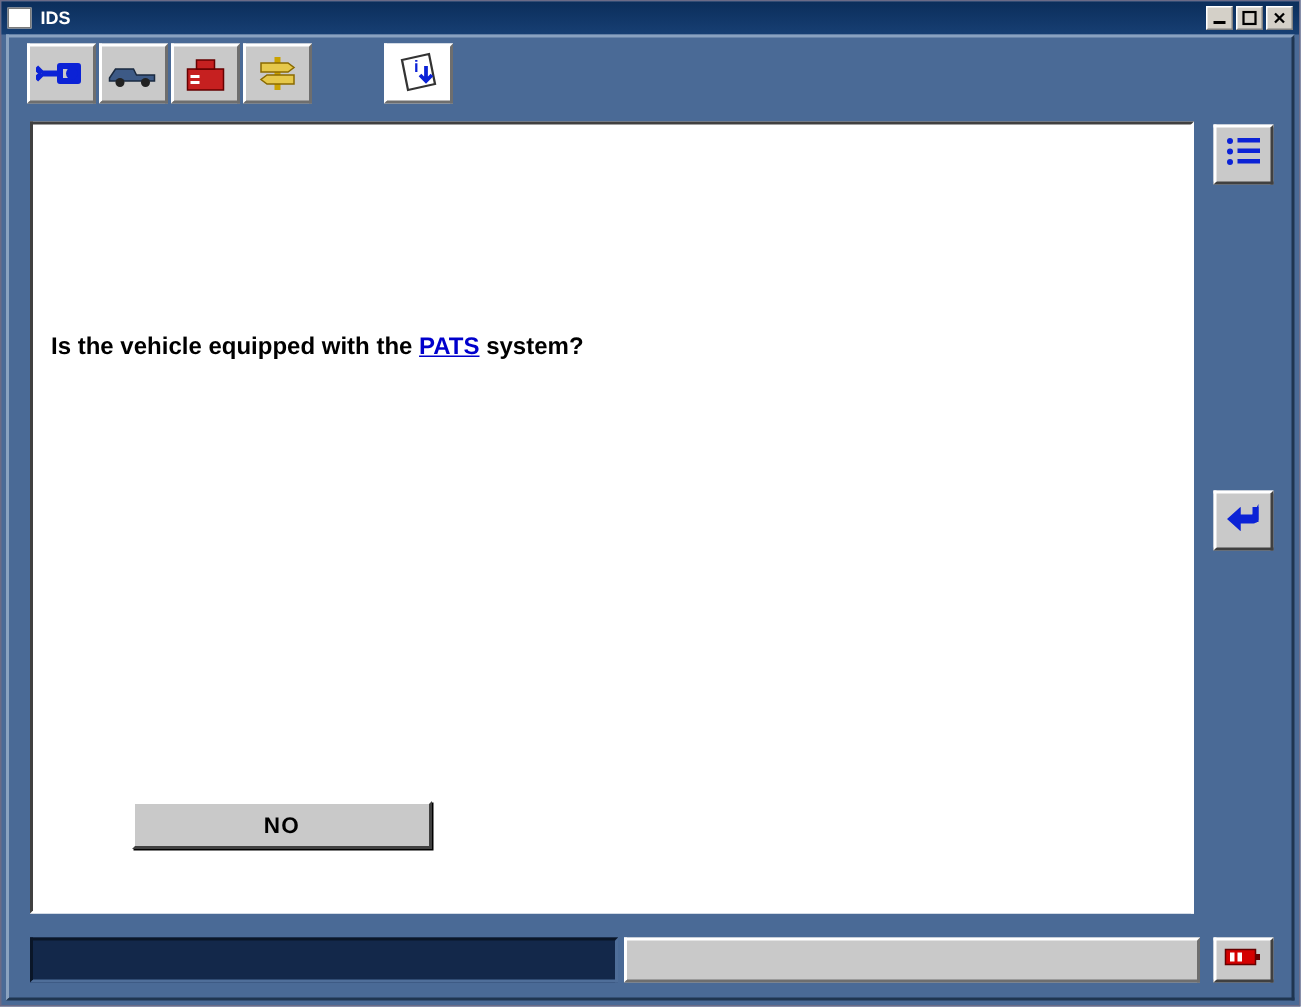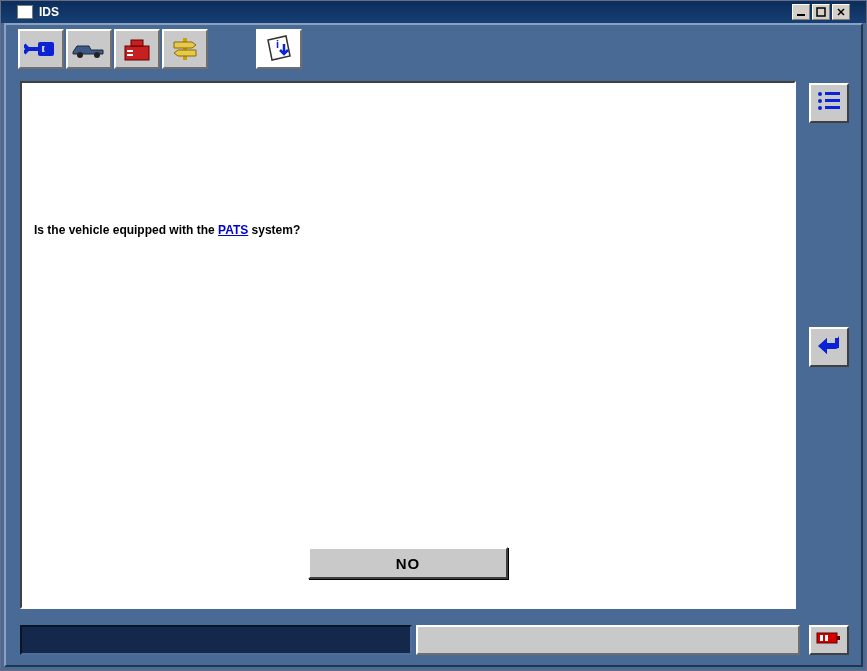--- a/index.html
+++ b/index.html
@@ -21,21 +21,21 @@
     background: #4a6a96;
     position: relative;
   }
 
   .titlebar {
     height: 22px;
     background: linear-gradient(to bottom, #0b2e5b 0%, #173f73 100%);
     color: #ffffff;
     display: flex;
     align-items: center;
-    padding: 0 16px;
+    padding: 0 4px;
     font-size: 12px;
     font-weight: bold;
   }
   .titlebar .app-icon {
     width: 16px;
     height: 14px;
     background: #ffffff;
     border: 1px solid #7a7a7a;
     margin-right: 6px;
     display: inline-block;
@@ -110,33 +110,33 @@
     border-left-color: #404040;
     border-right-color: #ffffff;
     border-bottom-color: #ffffff;
     padding: 0;
   }
   .question {
     position: absolute;
     top: 140px;
     left: 12px;
     right: 12px;
-    font-size: 12px;
+    font-size: 16px;
     font-weight: bold;
     color: #000;
   }
   .question a { color: #0000cc; text-decoration: underline; cursor: pointer; }
 
   .answer-row {
     position: absolute;
-    bottom: 28px;
+    bottom: 41px;
     left: 0;
     right: 0;
     display: flex;
-    justify-content: center;
+    justify-content: space-between;
     padding: 0 66px;
   }
   .answer-btn {
     width: 200px;
     height: 32px;
     background: #c9c9c9;
     border: 2px solid;
     border-top-color: #ffffff;
     border-left-color: #ffffff;
     border-right-color: #404040;

